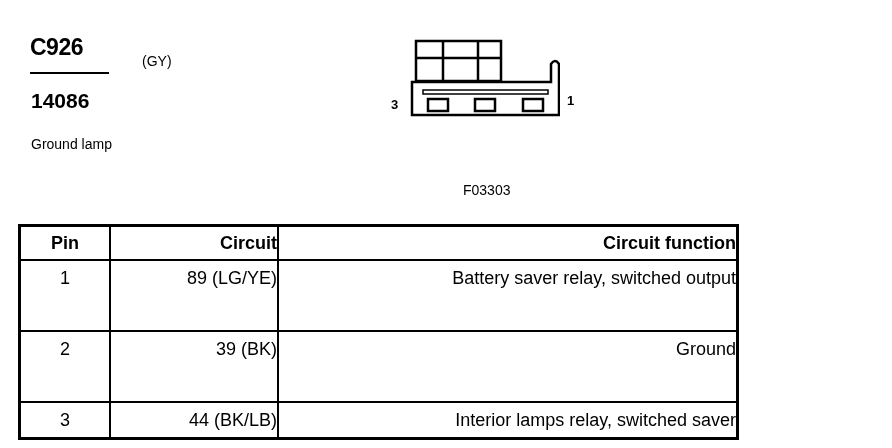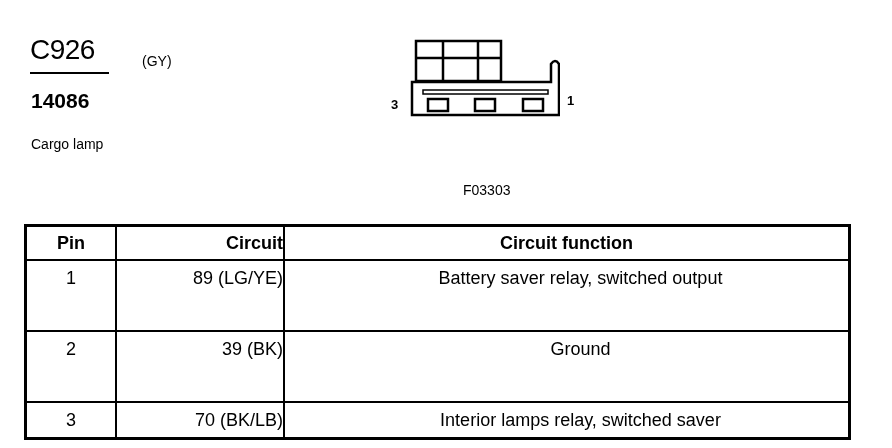--- a/index.html
+++ b/index.html
@@ -1,45 +1,45 @@
 <!DOCTYPE html>
 <html><head>
 <meta charset="utf-8">
 <style>
   html, body { margin: 0; padding: 0; background: #ffffff; }
   body { width: 892px; height: 448px; position: relative; overflow: hidden;
          font-family: "Liberation Sans", sans-serif; color: #000; }
   .abs { position: absolute; }
-  #conn-id { left: 30px; top: 36px; font-size: 28px; font-weight: normal; letter-spacing: -0.5px; line-height: 1; }
+  #conn-id { left: 30px; top: 36px; font-size: 23px; font-weight: bold; letter-spacing: -0.5px; line-height: 1; }
   #conn-rule { left: 30px; top: 72px; width: 79px; height: 2px; background: #000; }
   #conn-color { left: 142px; top: 53px; font-size: 14px; }
   #part-no { left: 31px; top: 90px; font-size: 21px; font-weight: bold; line-height: 1; }
   #desc { left: 31px; top: 136px; font-size: 14px; }
   #pin-left { left: 391px; top: 97px; font-size: 13px; font-weight: bold; }
   #pin-right { left: 567px; top: 93px; font-size: 13px; font-weight: bold; }
   #fig-id { left: 463px; top: 146px; font-size: 14px; margin-top: 36px; }
   #connector-svg { left: 410px; top: 38px; }
-  table { position: absolute; left: 24px; top: 224px; width: 827px; height: 205px;
+  table { position: absolute; left: 18px; top: 224px; width: 721px; height: 205px;
           border-collapse: collapse; border: 3px solid #000; table-layout: fixed; }
   td, th { border: 2px solid #000; padding: 0; font-size: 18px; font-family: "Liberation Sans", sans-serif; }
-  th { font-weight: bold; height: 32px; text-align: center; }
+  th { font-weight: bold; height: 32px; text-align: right; }
   .c-pin { width: 88px; text-align: center; }
   .c-circ { width: 166px; text-align: right; }
-  .c-func { text-align: center; padding-left: 28px; }
+  .c-func { text-align: right; padding-left: 28px; }
   tr.r-tall td { height: 62px; vertical-align: top; padding-top: 7px; }
   tr.r-short td { height: 34px; vertical-align: middle; }
 </style>
 </head>
 <body>
 
 <div class="abs" id="conn-id">C926</div>
 <div class="abs" id="conn-rule"></div>
 <div class="abs" id="conn-color">(GY)</div>
 <div class="abs" id="part-no">14086</div>
-<div class="abs" id="desc">Cargo lamp</div>
+<div class="abs" id="desc">Ground lamp</div>
 
 <svg class="abs" id="connector-svg" width="150" height="80" viewBox="0 0 150 80">
   <g stroke="#000" fill="none" stroke-width="2.5">
     <rect x="6" y="3" width="85" height="40"></rect>
     <line x1="6" y1="20" x2="91" y2="20"></line>
     <line x1="33" y1="3" x2="33" y2="43"></line>
     <line x1="68" y1="3" x2="68" y2="43"></line>
   </g>
   <path d="M-5 44 L134 44 L134 26 Q138 20 142 26 L142 77 L-5 77 Z" stroke="#000" stroke-width="2.5" fill="#fff" transform="translate(7,0)"></path>
   <rect x="13" y="52" width="125" height="4" stroke="#000" stroke-width="1.5" fill="none"></rect>
@@ -65,17 +65,17 @@
       <td class="c-circ">89 (LG/YE)</td>
       <td class="c-func">Battery saver relay, switched output</td>
     </tr>
     <tr class="r-tall">
       <td class="c-pin">2</td>
       <td class="c-circ">39 (BK)</td>
       <td class="c-func">Ground</td>
     </tr>
     <tr class="r-short">
       <td class="c-pin">3</td>
-      <td class="c-circ">70 (BK/LB)</td>
+      <td class="c-circ">44 (BK/LB)</td>
       <td class="c-func">Interior lamps relay, switched saver</td>
     </tr>
   </tbody>
 </table>
 
 </body></html>

